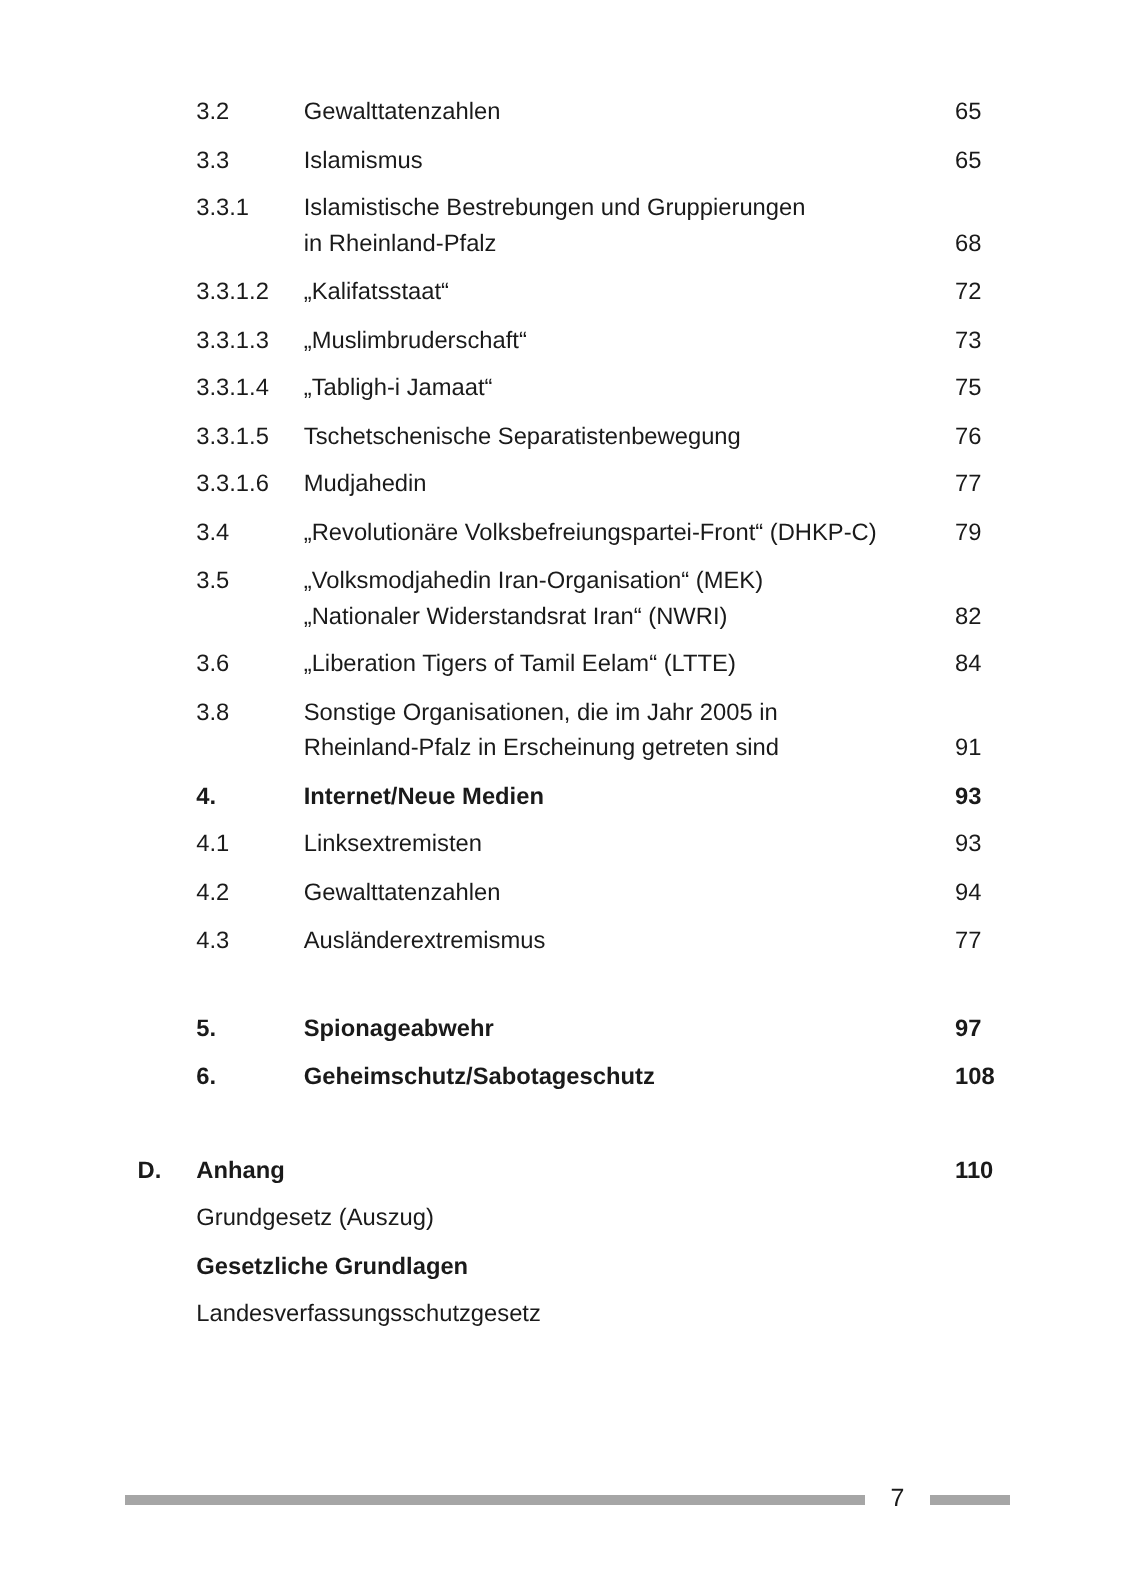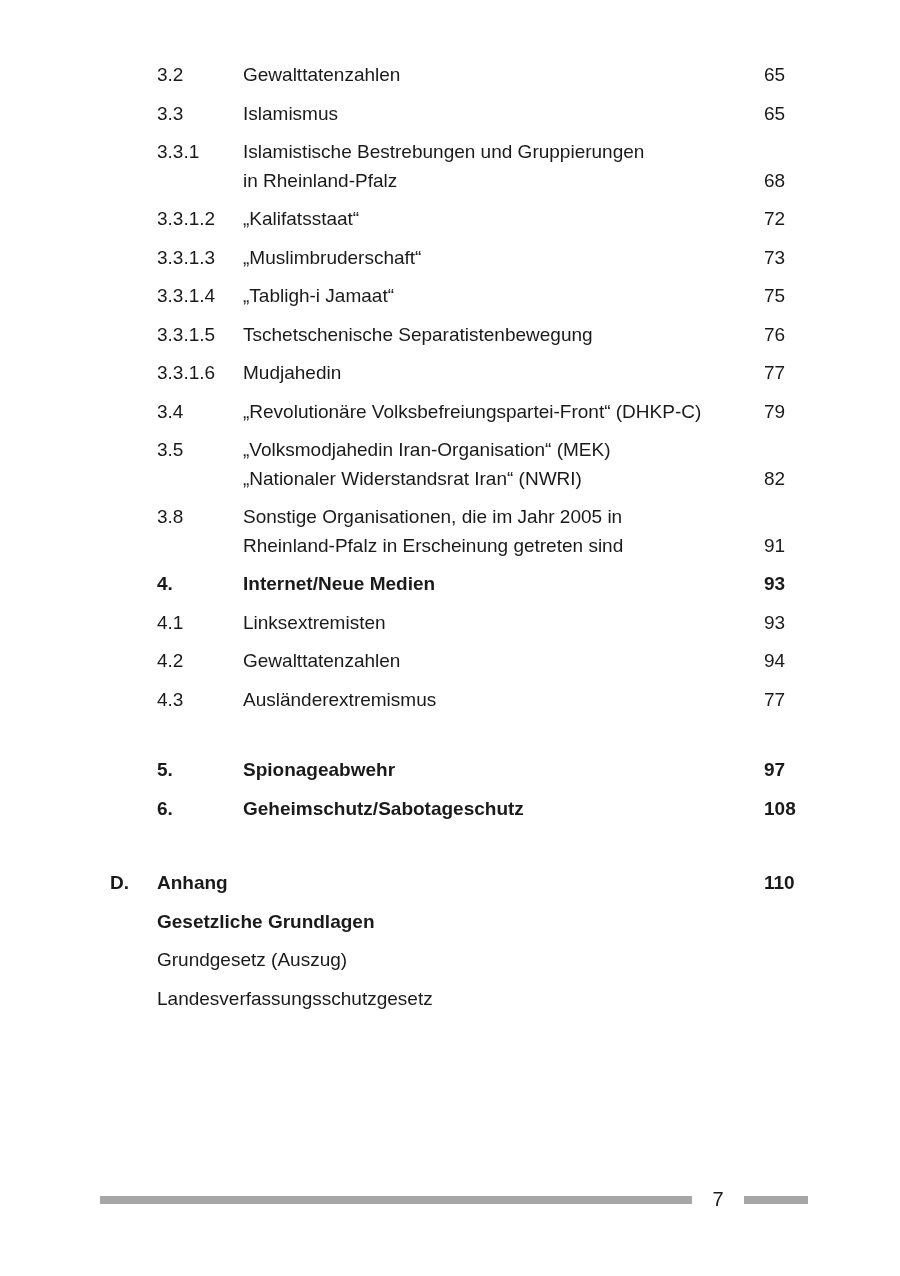--- a/index.html
+++ b/index.html
@@ -10,21 +10,21 @@
     height: 1276px;
     background: #ffffff;
     font-family: "Liberation Sans", "DejaVu Sans", sans-serif;
     color: #1a1a1a;
     overflow: hidden;
     margin: 0 auto;
   }
   .toc {
     position: absolute;
     left: 110px;
-    top: 61px;
+    top: 76px;
     width: 698px;
   }
   .row {
     display: flex;
     align-items: flex-start;
     margin-bottom: 10px;
     font-size: 19px;
     line-height: 28.5px;
   }
   .row.bold { font-weight: bold; }
@@ -115,20 +115,26 @@
         <span class="col-page">79</span>
       </div>
       <div class="row">
         <span class="col-letter"></span>
         <span class="col-num">3.5</span>
         <span class="col-title">„Volksmodjahedin Iran-Organisation“ (MEK)<br>„Nationaler Widerstandsrat Iran“ (NWRI)</span>
         <span class="col-page">82</span>
       </div>
       <div class="row">
         <span class="col-letter"></span>
+        <span class="col-num">3.6</span>
+        <span class="col-title">„Liberation Tigers of Tamil Eelam“ (LTTE)</span>
+        <span class="col-page">84</span>
+      </div>
+      <div class="row">
+        <span class="col-letter"></span>
         <span class="col-num">3.8</span>
         <span class="col-title">Sonstige Organisationen, die im Jahr 2005 in<br>Rheinland-Pfalz in Erscheinung getreten sind</span>
         <span class="col-page">91</span>
       </div>
       <div class="row bold">
         <span class="col-letter"></span>
         <span class="col-num">4.</span>
         <span class="col-title">Internet/Neue Medien</span>
         <span class="col-page">93</span>
       </div>
@@ -160,28 +166,28 @@
         <span class="col-letter"></span>
         <span class="col-num">6.</span>
         <span class="col-title">Geheimschutz/Sabotageschutz</span>
         <span class="col-page">108</span>
       </div>
       <div class="row bold" style="margin-top: 46px;">
         <span class="col-letter">D.</span>
         <span class="col-title">Anhang</span>
         <span class="col-page">110</span>
       </div>
+      <div class="row">
+        <span class="col-letter"></span>
+        <span class="col-title">Grundgesetz (Auszug)</span>
+        <span class="col-page"></span>
+      </div>
       <div class="row bold">
         <span class="col-letter"></span>
         <span class="col-title">Gesetzliche Grundlagen</span>
-        <span class="col-page"></span>
-      </div>
-      <div class="row">
-        <span class="col-letter"></span>
-        <span class="col-title">Grundgesetz (Auszug)</span>
         <span class="col-page"></span>
       </div>
       <div class="row">
         <span class="col-letter"></span>
         <span class="col-title">Landesverfassungsschutzgesetz</span>
         <span class="col-page"></span>
       </div>
     </div>
 
   <div class="footer">

